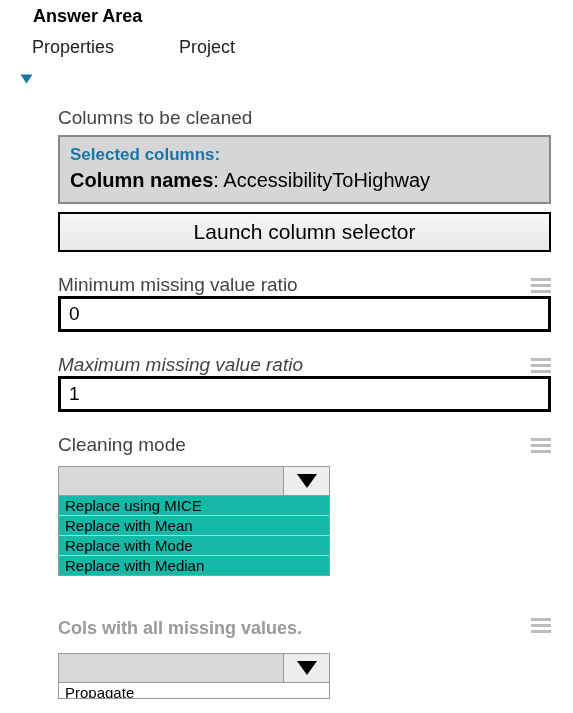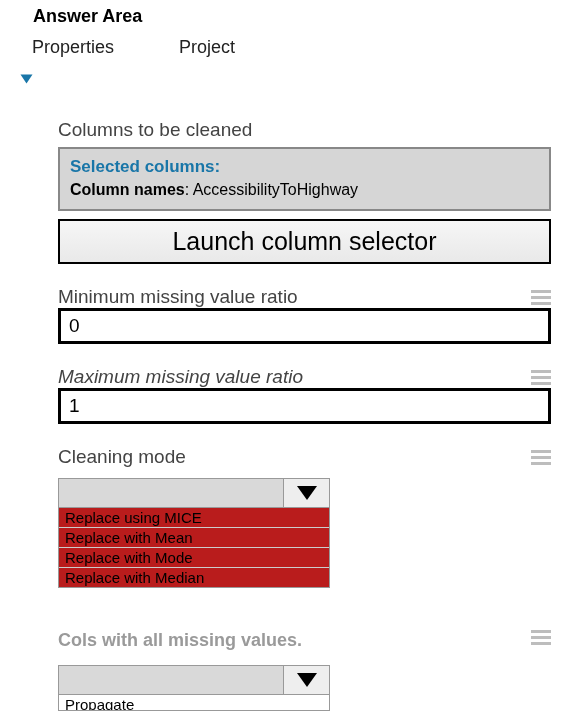--- a/index.html
+++ b/index.html
@@ -45,21 +45,21 @@
     margin-right: 6px;
     vertical-align: 1px;
   }
   .body-area {
     padding-left: 58px;
     padding-right: 22px;
   }
   .field-label {
     font-size: 19px;
     color: #444;
-    margin-top: 20px;
+    margin-top: 8px;
     margin-bottom: 6px;
   }
   .row {
     display: flex;
     align-items: center;
     justify-content: space-between;
     gap: 20px;
   }
   .hamburger {
     width: 20px;
@@ -76,29 +76,29 @@
     padding: 8px 10px 10px 10px;
     margin-bottom: 8px;
   }
   .selected-title {
     color: #1976a8;
     font-weight: bold;
     font-size: 17px;
     margin-bottom: 4px;
   }
   .selected-line {
-    font-size: 16px;
+    font-size: 20px;
     color: #000;
   }
   .selected-line .k { font-weight: bold; }
   .launch-btn {
     width: 100%;
     border: 2px solid #000;
     background: linear-gradient(#f6f6f6,#e9e9e9);
-    font-size: 25px;
+    font-size: 21px;
     padding: 6px 0;
     text-align: center;
     cursor: pointer;
   }
   .text-input {
     width: 100%;
     border: 3px solid #000;
     font-size: 19px;
     padding: 4px 8px;
     background: #fff;
@@ -133,21 +133,21 @@
   }
   .dropdown-list {
     border: 1px solid #999;
     border-top: none;
     width: 272px;
   }
   .dropdown-list div {
     font-size: 15px;
     padding: 1px 6px;
     border-bottom: 1px solid #ccc;
-    background: #b91c1c;
+    background: #14b8a6;
   }
   .dropdown-list div:last-child { border-bottom: none; }
   .muted-label {
     color: #9a9a9a;
     font-weight: 600;
     font-size: 18px;
     margin-top: 20px;
     margin-bottom: 14px;
   }
   .cut-row {

